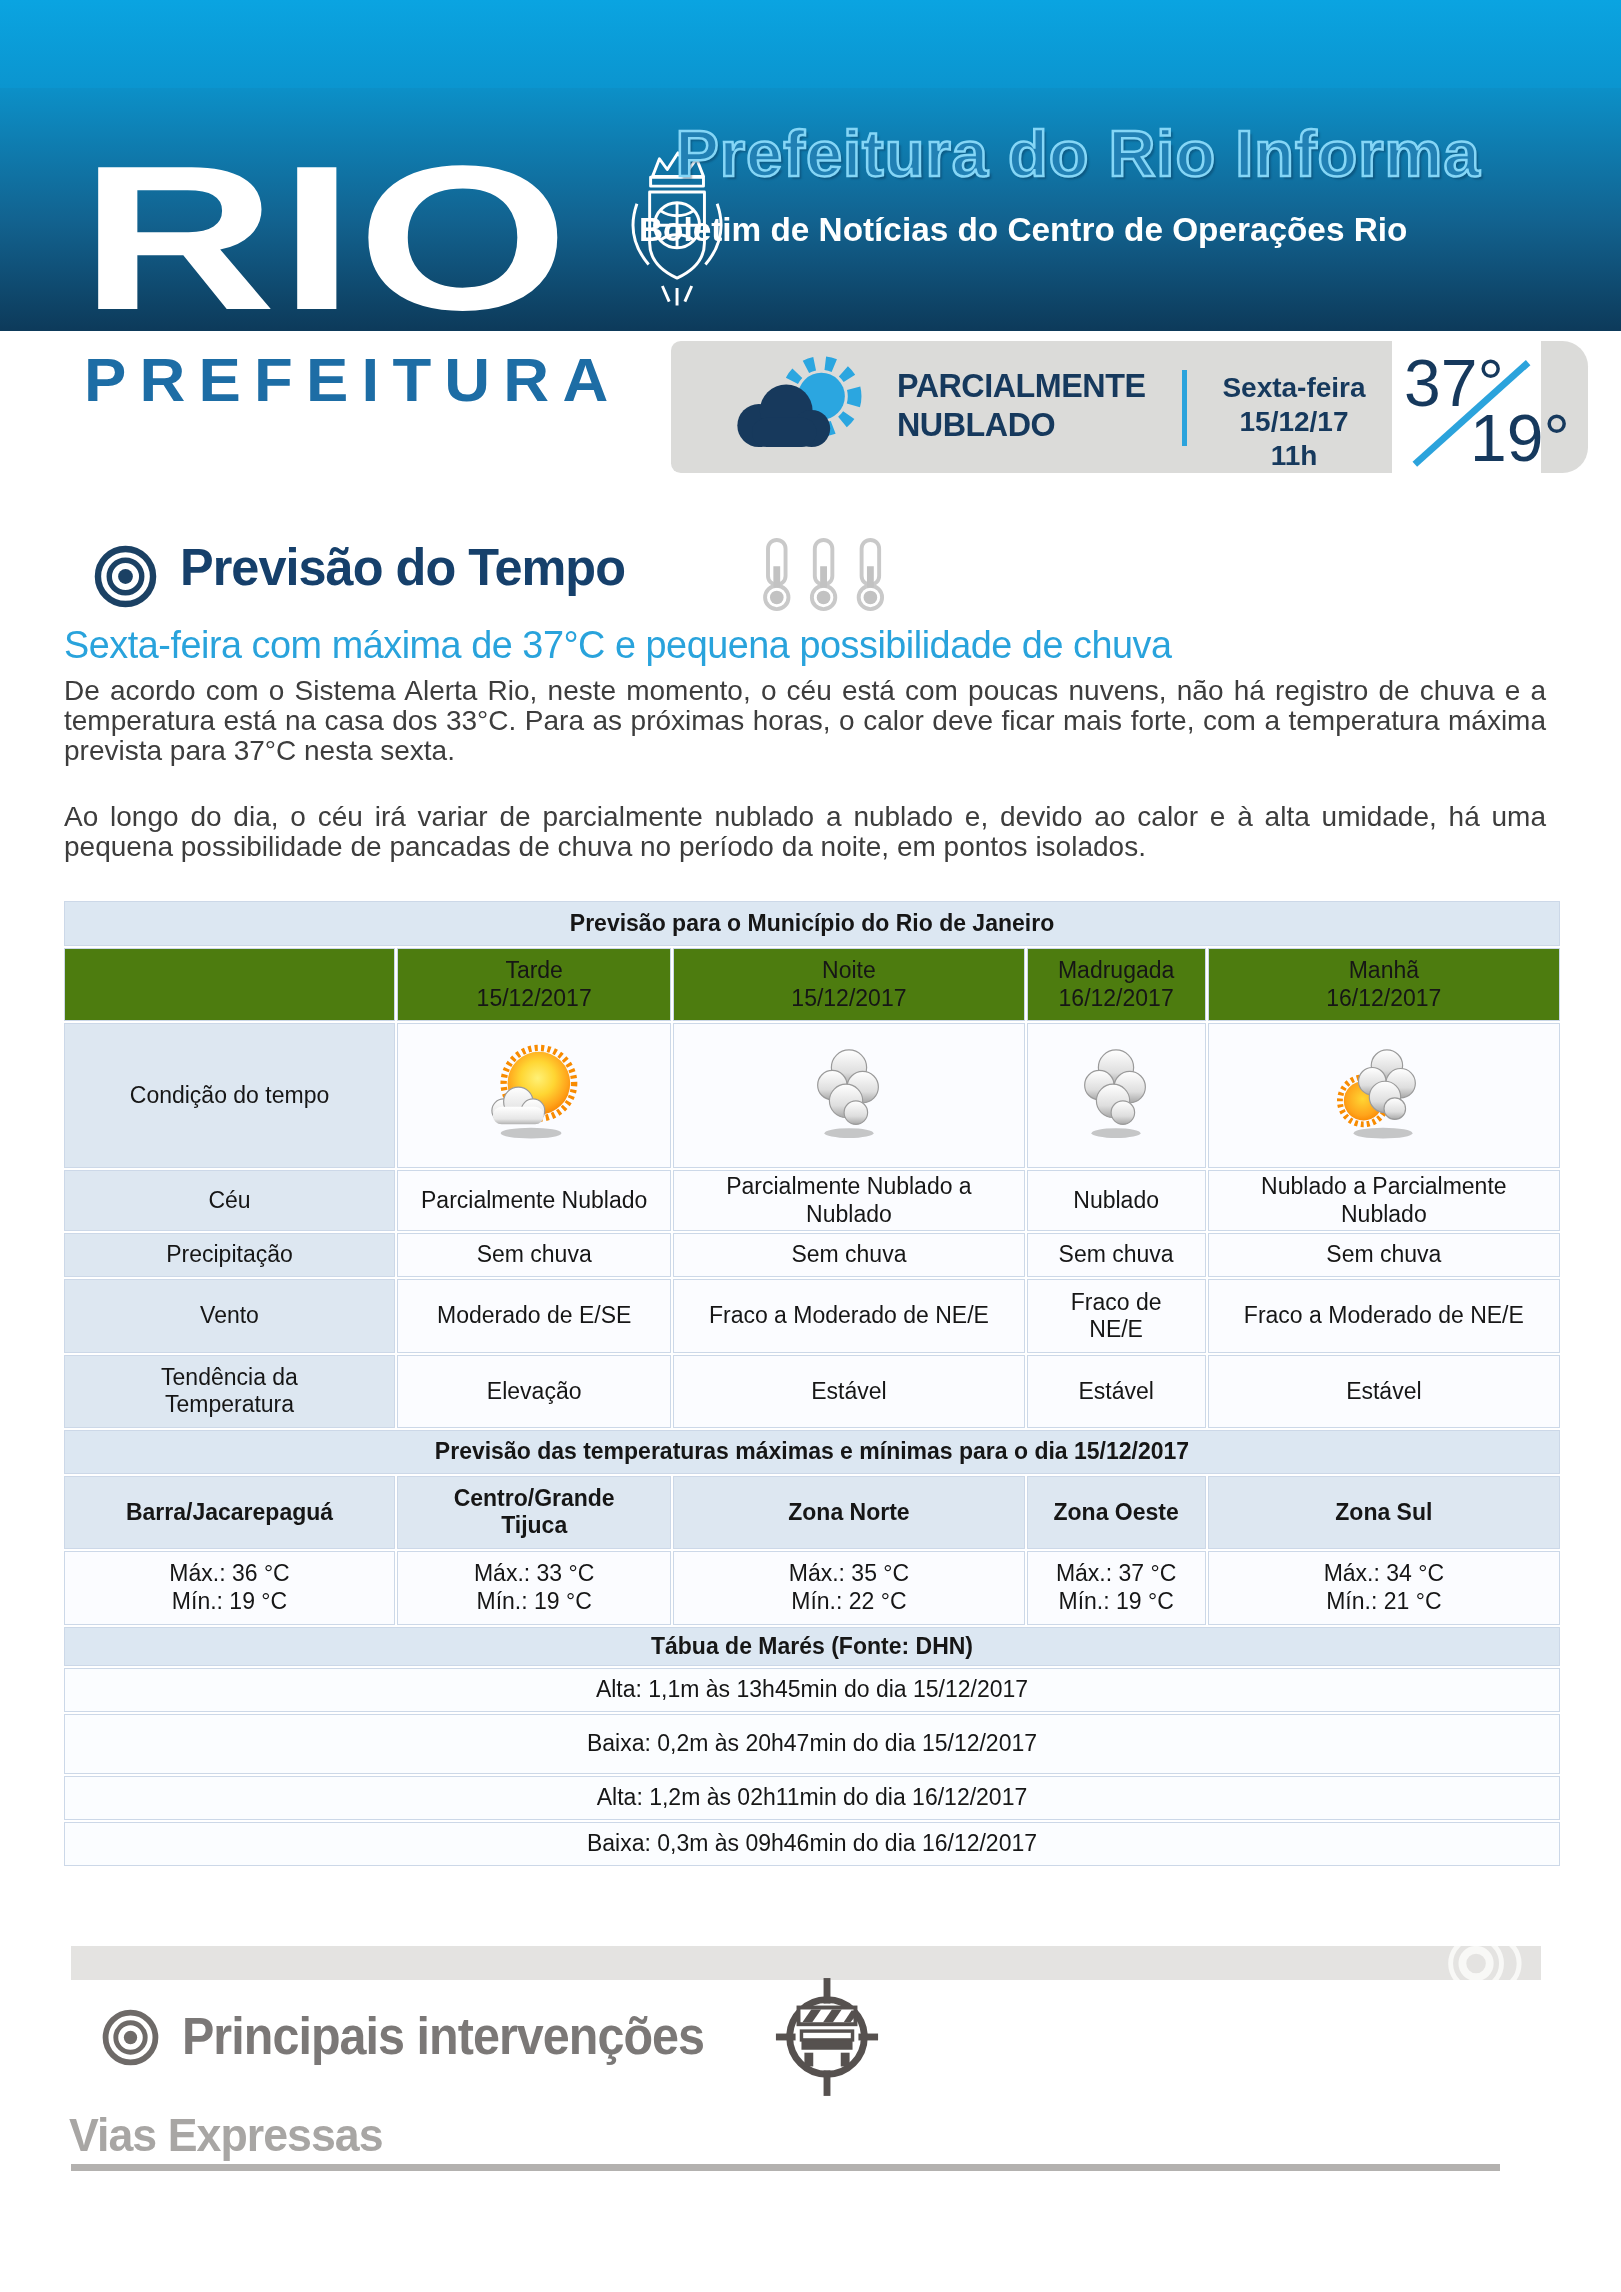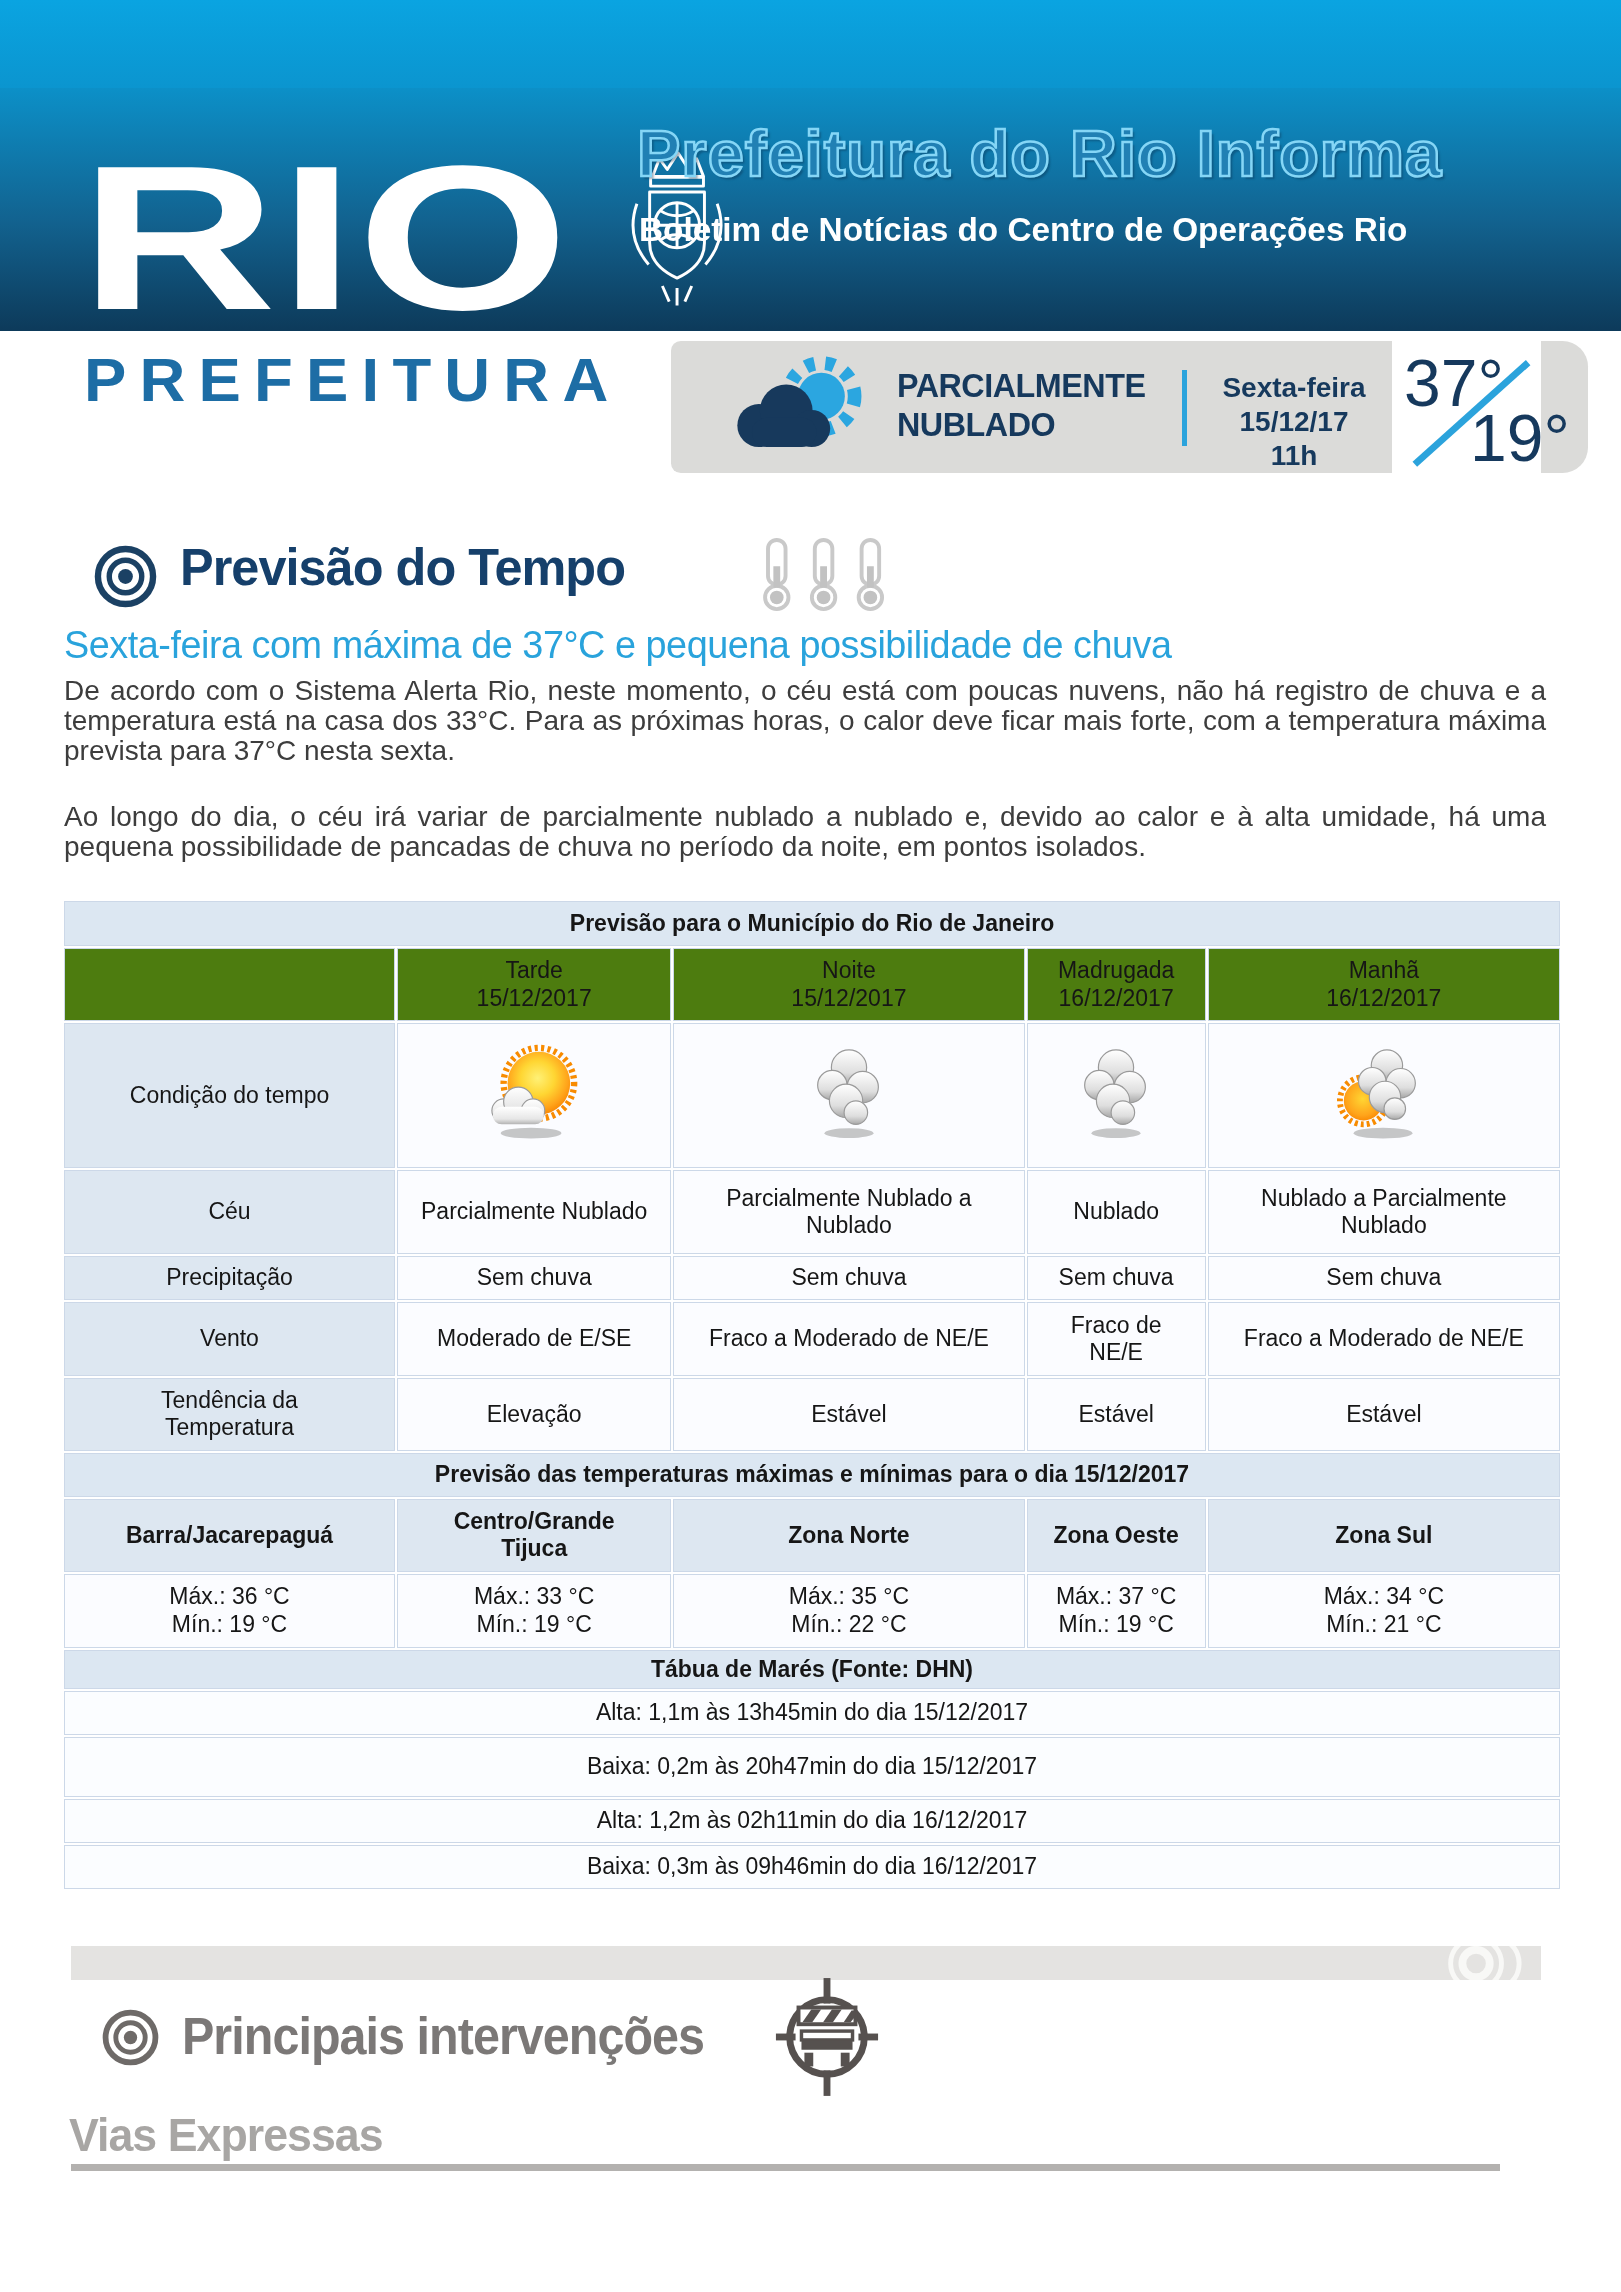--- a/index.html
+++ b/index.html
@@ -11,21 +11,21 @@
   .banner-top{left:0;top:0;width:1621px;height:88px;
     background:linear-gradient(180deg,#0aa4e1 0%,#0b95cf 100%);}
   .banner-main{left:0;top:88px;width:1621px;height:243px;
     background:linear-gradient(180deg,#0c90c8 0%,#12628f 55%,#0d3a5a 100%);}
   .rio-word{left:80px;top:155px;color:#ffffff;font-size:206px;font-weight:bold;
     line-height:167px;letter-spacing:2px;transform:scaleX(1.32);transform-origin:left top;}
   .prefeitura-word{left:84px;top:345px;color:#1d6da5;font-size:61px;font-weight:bold;
     letter-spacing:12.7px;transform:scaleX(1.04);transform-origin:left top;}
   .banner-title{left:637px;top:116px;width:882px;color:#2180b4;font-size:65px;font-weight:bold;
     letter-spacing:1px;-webkit-text-stroke:2.5px #85d6f6;
-    text-shadow:2.9px 2.9px 2px rgba(8,40,70,0.35);white-space:nowrap;}
+    text-shadow:2.9px 2.9px 2px rgba(8,40,70,0.35);white-space:nowrap;text-align:center;}
   .banner-subtitle{left:639px;top:210px;width:882px;color:#ffffff;font-size:34px;
     font-weight:bold;white-space:nowrap;transform:scaleX(0.98);transform-origin:left top;}
 
   
   .badge-box{left:671px;top:341px;width:721px;height:132px;background:#dbdbd9;
     border-radius:9.8px 0 0 9.8px;}
   .badge-tab{left:1541px;top:341px;width:47px;height:132px;background:#dbdbd9;
     border-radius:0 25.5px 25.5px 0;}
   .badge-icon{left:708px;top:353px;}
   .badge-cond{left:897px;top:366px;color:#16395d;font-size:34px;font-weight:bold;
@@ -292,21 +292,21 @@
               <circle cx="62" cy="22" r="16"></circle>
                   <circle cx="47" cy="38" r="14"></circle>
               <circle cx="76" cy="40" r="15"></circle>
                   <circle cx="60" cy="54" r="16"></circle>
                   <circle cx="70" cy="66" r="11"></circle>
             </g>
           </svg>
         </td>
       </tr>
 
-      <tr style="height:84px">
+      <tr style="height:61px">
         <td class="t-label">Céu</td>
         <td class="t-data">Parcialmente Nublado</td>
         <td class="t-data pad-narrow">Parcialmente Nublado a Nublado</td>
         <td class="t-data">Nublado</td>
         <td class="t-data pad-narrow">Nublado a Parcialmente Nublado</td>
       </tr>
 
       <tr style="height:44px">
         <td class="t-label">Precipitação</td>
         <td class="t-data">Sem chuva</td>

